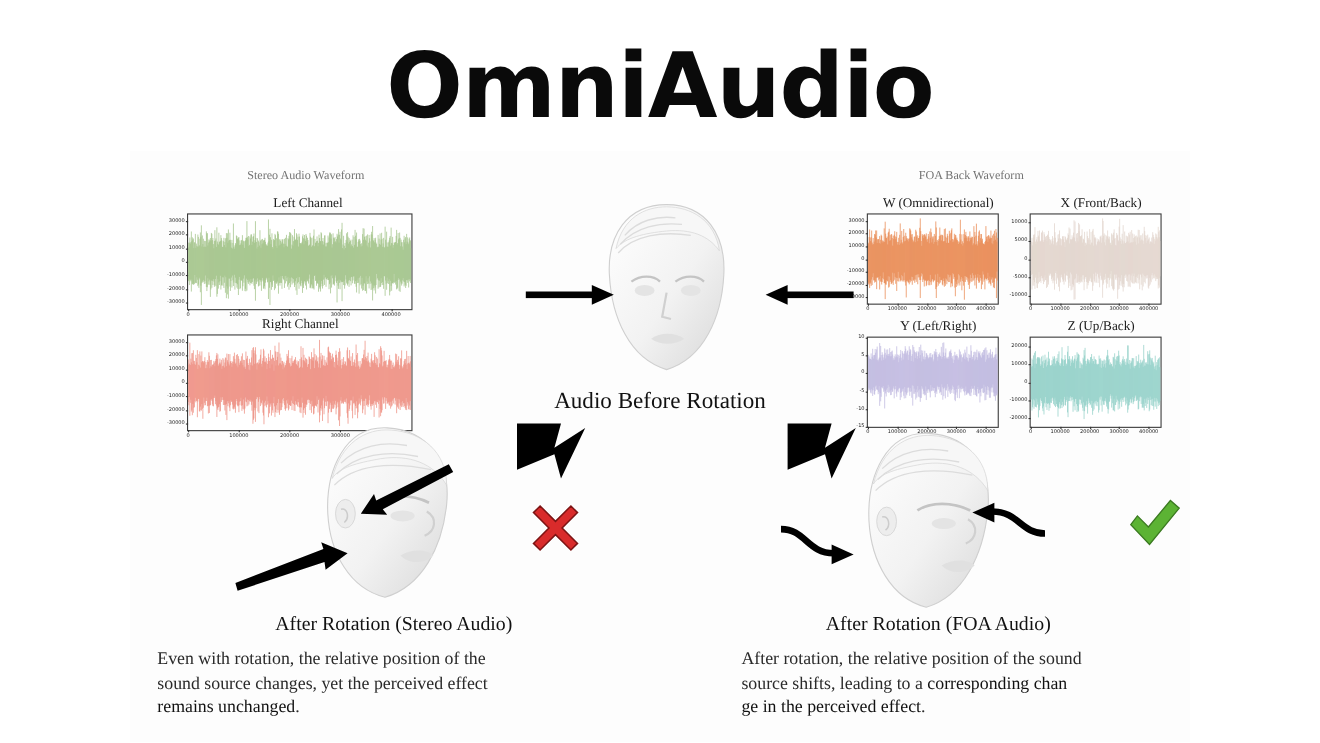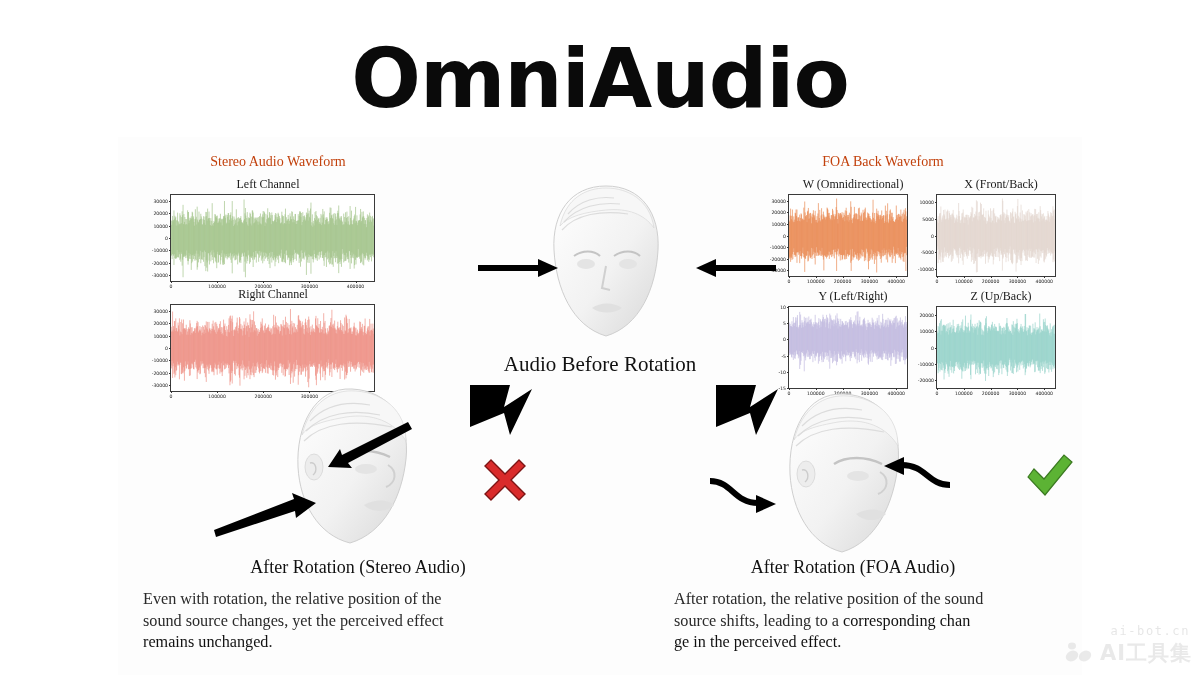--- a/index.html
+++ b/index.html
@@ -26,21 +26,21 @@
   
   .board {
     position: absolute; left: 118px; top: 137px;
     width: 964px; height: 538px;
     background: #fdfdfd;
   }
 
   
   .panel-title {
     position: absolute; text-align: center;
-    font-size: 14px; color: #c2410c; white-space: nowrap;
+    font-size: 11px; color: #737373; white-space: nowrap;
   }
   .sub-title {
     position: absolute; text-align: center;
     font-size: 12px; color: #1a1a1a; white-space: nowrap;
   }
   .axes { position: absolute; background: #fff; border: 1px solid #3a3a3a; }
   .wave { position: absolute; left: 0; top: 0; width: 100%; height: 100%; }
   .ytick {
     position: absolute; right: 100%; margin-right: 3px;
     transform: translateY(-50%);
@@ -89,21 +89,21 @@
 
 <div id="root">
 
   <div class="title">OmniAudio</div>
 
   <div class="board">
 
     <div>
       <div class="panel-title" style="left:60px; top:17px; width:200px;">Stereo Audio Waveform</div>
 
-      <div class="sub-title" style="left:35px; top:40px; width:230px;text-align:center;">Left Channel</div>
+      <div class="sub-title" style="left:47px; top:40px; width:230px;text-align:center;">Left Channel</div>
       <div class="axes" id="ax-left" style="left:52px; top:57px; width:205px; height:88px;">
           <svg class="wave" viewBox="0 0 203 86" preserveAspectRatio="none">
             <path d="M0.23 25.58L0.23 60.25M0.68 29.90L0.68 60.63M1.14 25.58L1.14 64.14M1.59 20.98L1.59 58.99M2.05 26.38L2.05 59.43M2.50 25.09L2.50 60.71M2.96 15.45L2.96 70.05M3.41 24.29L3.41 59.23M3.87 20.74L3.87 63.05M4.32 22.81L4.32 63.46M4.78 21.77L4.78 63.93M5.23 30.61L5.23 62.69M5.69 25.42L5.69 63.31M6.14 25.31L6.14 55.01M6.60 17.64L6.60 61.97M7.05 30.38L7.05 62.42M7.51 26.43L7.51 62.34M7.97 28.46L7.97 57.10M8.42 29.18L8.42 59.32M8.88 18.22L8.88 65.12M9.33 20.39L9.33 63.70M9.79 29.12L9.79 66.71M10.24 28.02L10.24 57.49M10.70 22.06L10.70 58.99M11.15 16.32L11.15 70.65M11.61 20.21L11.61 64.69M12.06 9.86L12.06 82.23M12.52 29.10L12.52 62.10M12.97 19.04L12.97 60.84M13.43 26.91L13.43 61.77M13.88 22.01L13.88 59.42M14.34 29.57L14.34 61.15M14.79 23.97L14.79 63.14M15.25 29.12L15.25 60.38M15.70 24.14L15.70 55.46M16.16 29.49L16.16 62.79M16.61 15.32L16.61 65.89M17.07 17.17L17.07 69.60M17.52 17.00L17.52 66.12M17.98 28.15L17.98 57.97M18.43 25.50L18.43 63.80M18.89 22.73L18.89 60.85M19.34 24.51L19.34 59.27M19.80 22.97L19.80 63.94M20.25 21.35L20.25 74.91M20.71 23.79L20.71 68.17M21.16 16.75L21.16 60.06M21.62 17.56L21.62 66.62M22.08 23.33L22.08 60.38M22.53 21.37L22.53 64.09M22.99 26.94L22.99 58.81M23.44 30.63L23.44 60.95M23.90 24.12L23.90 65.74M24.35 14.25L24.35 64.30M24.81 23.61L24.81 58.67M25.26 21.74L25.26 65.23M25.72 29.45L25.72 55.66M26.17 11.64L26.17 74.73M26.63 24.56L26.63 72.20M27.08 26.59L27.08 58.82M27.54 27.42L27.54 67.39M27.99 16.57L27.99 61.74M28.45 24.90L28.45 64.10M28.90 24.65L28.90 60.62M29.36 23.96L29.36 55.76M29.81 18.75L29.81 68.19M30.27 21.45L30.27 64.60M30.72 23.60L30.72 64.01M31.18 29.40L31.18 57.08M31.63 29.54L31.63 64.81M32.09 24.24L32.09 57.21M32.54 21.20L32.54 66.78M33.00 27.79L33.00 62.10M33.45 24.86L33.45 55.57M33.91 21.59L33.91 71.14M34.36 29.75L34.36 56.99M34.82 16.92L34.82 76.12M35.27 21.19L35.27 65.25M35.73 17.07L35.73 72.67M36.18 25.67L36.18 67.36M36.64 13.58L36.64 76.51M37.10 23.91L37.10 58.15M37.55 23.12L37.55 58.28M38.01 16.55L38.01 65.52M38.46 22.99L38.46 69.49M38.92 25.59L38.92 60.44M39.37 30.13L39.37 57.35M39.83 23.11L39.83 66.42M40.28 30.88L40.28 55.50M40.74 25.88L40.74 59.82M41.19 8.16L41.19 65.00M41.65 29.47L41.65 61.91M42.10 31.04L42.10 54.83M42.56 28.02L42.56 68.28M43.01 25.97L43.01 57.47M43.47 27.08L43.47 62.25M43.92 19.05L43.92 62.49M44.38 19.64L44.38 66.49M44.83 21.85L44.83 63.41M45.29 22.67L45.29 67.70M45.74 21.00L45.74 73.21M46.20 20.54L46.20 59.33M46.65 27.82L46.65 56.77M47.11 23.56L47.11 67.91M47.56 27.56L47.56 66.94M48.02 26.21L48.02 59.76M48.47 23.52L48.47 59.84M48.93 23.10L48.93 60.32M49.38 18.77L49.38 69.33M49.84 27.49L49.84 65.25M50.29 23.78L50.29 58.29M50.75 24.57L50.75 61.98M51.21 30.37L51.21 55.31M51.66 24.17L51.66 69.67M52.12 23.44L52.12 67.52M52.57 21.24L52.57 69.84M53.03 21.15L53.03 58.33M53.48 6.02L53.48 69.15M53.94 20.64L53.94 59.49M54.39 22.81L54.39 61.63M54.85 19.53L54.85 63.09M55.30 28.70L55.30 59.13M55.76 27.61L55.76 61.04M56.21 19.98L56.21 64.38M56.67 21.78L56.67 62.32M57.12 18.21L57.12 58.60M57.58 18.06L57.58 62.08M58.03 27.74L58.03 63.10M58.49 24.64L58.49 61.34M58.94 20.21L58.94 58.55M59.40 19.73L59.40 57.79M59.85 17.32L59.85 64.71M60.31 25.65L60.31 67.86M60.76 23.30L60.76 60.74M61.22 6.06L61.22 78.36M61.67 21.27L61.67 59.17M62.13 24.92L62.13 63.24M62.58 30.97L62.58 61.59M63.04 21.57L63.04 58.05M63.49 29.48L63.49 60.62M63.95 23.69L63.95 65.40M64.40 25.19L64.40 64.84M64.86 28.19L64.86 59.35M65.32 14.28L65.32 64.49M65.77 23.63L65.77 59.76M66.23 30.34L66.23 61.18M66.68 22.76L66.68 69.39M67.14 27.07L67.14 59.39M67.59 22.20L67.59 57.66M68.05 26.10L68.05 60.79M68.50 23.67L68.50 67.54M68.96 23.28L68.96 66.68M69.41 23.01L69.41 65.10M69.87 21.18L69.87 67.98M70.32 24.80L70.32 61.99M70.78 26.90L70.78 59.39M71.23 28.20L71.23 57.50M71.69 27.41L71.69 58.29M72.14 28.50L72.14 61.68M72.60 25.54L72.60 61.03M73.05 4.51L73.05 76.79M73.51 24.20L73.51 57.52M73.96 18.42L73.96 66.63M74.42 13.02L74.42 82.25M74.87 20.65L74.87 61.33M75.33 26.92L75.33 61.58M75.78 22.98L75.78 68.45M76.24 17.12L76.24 63.70M76.69 29.55L76.69 65.86M77.15 30.98L77.15 55.44M77.60 22.36L77.60 60.44M78.06 23.65L78.06 59.46M78.51 23.06L78.51 68.78M78.97 17.64L78.97 62.00M79.42 18.80L79.42 67.23M79.88 28.60L79.88 61.31M80.34 21.62L80.34 62.94M80.79 30.37L80.79 62.44M81.25 15.32L81.25 60.96M81.70 15.59L81.70 64.77M82.16 17.52L82.16 72.00M82.61 28.31L82.61 57.22M83.07 22.54L83.07 62.39M83.52 27.53L83.52 64.60M83.98 23.89L83.98 62.14M84.43 22.56L84.43 55.96M84.89 26.41L84.89 62.28M85.34 24.75L85.34 67.59M85.80 22.65L85.80 55.89M86.25 22.55L86.25 58.00M86.71 26.49L86.71 58.84M87.16 29.76L87.16 59.76M87.62 22.13L87.62 66.75M88.07 26.70L88.07 55.99M88.53 21.17L88.53 62.65M88.98 28.45L88.98 55.84M89.44 18.49L89.44 60.67M89.89 28.55L89.89 57.62M90.35 29.46L90.35 65.62M90.80 21.59L90.80 56.69M91.26 22.60L91.26 63.73M91.71 19.35L91.71 68.34M92.17 16.02L92.17 62.25M92.62 21.93L92.62 57.55M93.08 16.46L93.08 66.13M93.53 17.52L93.53 60.87M93.99 31.02L93.99 57.25M94.45 27.38L94.45 63.70M94.90 18.83L94.90 58.01M95.36 28.40L95.36 62.47M95.81 24.20L95.81 58.72M96.27 20.22L96.27 61.84M96.72 13.28L96.72 65.89M97.18 23.29L97.18 63.99M97.63 23.07L97.63 60.70M98.09 22.13L98.09 69.04M98.54 17.03L98.54 57.91M99.00 18.15L99.00 73.08M99.45 23.28L99.45 62.67M99.91 20.22L99.91 56.73M100.36 29.14L100.36 61.55M100.82 17.43L100.82 67.54M101.27 20.05L101.27 57.00M101.73 25.92L101.73 63.13M102.18 26.08L102.18 64.62M102.64 27.24L102.64 65.33M103.09 26.09L103.09 60.17M103.55 24.78L103.55 62.36M104.00 19.86L104.00 71.28M104.46 18.07L104.46 64.41M104.91 21.63L104.91 66.80M105.37 27.09L105.37 62.75M105.82 18.66L105.82 60.68M106.28 22.07L106.28 60.89M106.73 23.86L106.73 64.59M107.19 17.72L107.19 61.25M107.64 19.28L107.64 68.17M108.10 24.73L108.10 59.05M108.55 21.15L108.55 60.30M109.01 23.20L109.01 61.00M109.47 28.56L109.47 62.77M109.92 27.89L109.92 58.29M110.38 27.37L110.38 54.65M110.83 16.71L110.83 66.75M111.29 20.17L111.29 66.36M111.74 21.50L111.74 67.20M112.20 29.29L112.20 63.48M112.65 21.03L112.65 64.57M113.11 28.20L113.11 67.15M113.56 28.14L113.56 58.89M114.02 19.29L114.02 67.14M114.47 13.63L114.47 68.25M114.93 28.80L114.93 55.87M115.38 22.22L115.38 55.19M115.84 25.68L115.84 60.29M116.29 25.67L116.29 60.17M116.75 24.23L116.75 64.79M117.20 19.93L117.20 62.65M117.66 23.85L117.66 62.17M118.11 28.81L118.11 63.17M118.57 25.80L118.57 70.22M119.02 18.36L119.02 59.88M119.48 21.43L119.48 66.34M119.93 24.40L119.93 67.83M120.39 24.17L120.39 70.04M120.84 16.13L120.84 65.32M121.30 17.05L121.30 60.33M121.75 27.26L121.75 63.05M122.21 24.14L122.21 67.29M122.66 21.34L122.66 65.01M123.12 27.30L123.12 59.26M123.58 24.77L123.58 54.82M124.03 19.10L124.03 64.00M124.49 18.95L124.49 58.10M124.94 28.98L124.94 56.98M125.40 25.94L125.40 65.74M125.85 29.01L125.85 58.65M126.31 25.45L126.31 59.18M126.76 25.87L126.76 57.83M127.22 19.14L127.22 59.65M127.67 25.20L127.67 59.53M128.13 20.95L128.13 67.91M128.58 16.31L128.58 63.40M129.04 17.70L129.04 61.94M129.49 16.53L129.49 71.71M129.95 21.92L129.95 55.74M130.40 17.98L130.40 66.49M130.86 30.12L130.86 55.03M131.31 27.01L131.31 58.01M131.77 17.11L131.77 63.66M132.22 21.02L132.22 63.42M132.68 25.17L132.68 62.50M133.13 21.59L133.13 64.63M133.59 20.42L133.59 57.38M134.04 24.37L134.04 55.47M134.50 25.55L134.50 60.78M134.95 22.32L134.95 62.24M135.41 17.52L135.41 79.93M135.86 20.01L135.86 60.27M136.32 18.49L136.32 64.73M136.77 13.30L136.77 67.60M137.23 25.59L137.23 59.19M137.68 18.37L137.68 62.16M138.14 15.71L138.14 67.96M138.60 21.84L138.60 59.93M139.05 23.20L139.05 61.64M139.51 13.56L139.51 61.12M139.96 7.57L139.96 78.74M140.42 30.49L140.42 61.44M140.87 27.30L140.87 61.35M141.33 19.36L141.33 64.13M141.78 31.81L141.78 60.46M142.24 28.40L142.24 67.42M142.69 25.87L142.69 64.41M143.15 30.43L143.15 55.26M143.60 23.11L143.60 59.03M144.06 17.08L144.06 62.05M144.51 24.79L144.51 63.12M144.97 16.01L144.97 64.59M145.42 20.18L145.42 62.86M145.88 26.42L145.88 60.15M146.33 21.35L146.33 65.83M146.79 24.85L146.79 59.73M147.24 22.91L147.24 57.46M147.70 23.93L147.70 60.62M148.15 28.95L148.15 64.43M148.61 27.16L148.61 56.70M149.06 22.82L149.06 56.97M149.52 28.65L149.52 62.55M149.97 18.91L149.97 59.96M150.43 30.07L150.43 56.34M150.88 20.39L150.88 56.21M151.34 27.59L151.34 62.95M151.79 13.96L151.79 63.05M152.25 19.31L152.25 60.55M152.71 22.52L152.71 65.66M153.16 16.40L153.16 70.90M153.62 29.37L153.62 59.95M154.07 29.30L154.07 62.30M154.53 24.94L154.53 57.88M154.98 22.56L154.98 62.12M155.44 24.18L155.44 71.97M155.89 22.13L155.89 57.39M156.35 23.65L156.35 64.38M156.80 26.93L156.80 55.80M157.26 29.25L157.26 63.23M157.71 26.16L157.71 67.31M158.17 28.47L158.17 57.62M158.62 17.84L158.62 69.33M159.08 12.47L159.08 64.74M159.53 23.04L159.53 68.60M159.99 12.84L159.99 62.34M160.44 20.45L160.44 62.79M160.90 19.75L160.90 69.56M161.35 22.96L161.35 69.42M161.81 23.94L161.81 56.12M162.26 19.18L162.26 71.79M162.72 28.22L162.72 60.97M163.17 18.05L163.17 63.25M163.63 29.86L163.63 57.91M164.08 25.65L164.08 62.84M164.54 18.63L164.54 67.24M164.99 21.58L164.99 56.20M165.45 24.39L165.45 63.03M165.90 29.97L165.90 60.87M166.36 18.14L166.36 68.66M166.82 15.73L166.82 62.63M167.27 18.22L167.27 68.15M167.73 10.49L167.73 78.13M168.18 23.14L168.18 64.43M168.64 24.19L168.64 67.04M169.09 21.42L169.09 69.04M169.55 25.37L169.55 64.58M170.00 22.82L170.00 66.40M170.46 21.15L170.46 71.85M170.91 25.56L170.91 64.03M171.37 26.74L171.37 54.06M171.82 30.12L171.82 59.12M172.28 29.34L172.28 57.77M172.73 18.57L172.73 67.45M173.19 29.37L173.19 59.93M173.64 21.96L173.64 66.23M174.10 26.74L174.10 60.16M174.55 17.28L174.55 65.82M175.01 27.51L175.01 65.68M175.46 22.91L175.46 57.86M175.92 16.63L175.92 62.34M176.37 22.04L176.37 64.16M176.83 29.34L176.83 61.39M177.28 26.32L177.28 64.11M177.74 21.23L177.74 67.56M178.19 29.52L178.19 55.90M178.65 30.17L178.65 56.21M179.10 11.04L179.10 73.94M179.56 22.88L179.56 60.03M180.01 29.02L180.01 62.86M180.47 15.62L180.47 68.41M180.92 25.39L180.92 57.39M181.38 29.22L181.38 62.57M181.84 29.39L181.84 60.53M182.29 25.29L182.29 63.20M182.75 23.52L182.75 58.84M183.20 21.17L183.20 73.59M183.66 19.54L183.66 70.09M184.11 28.17L184.11 60.29M184.57 11.92L184.57 64.89M185.02 25.88L185.02 69.36M185.48 26.25L185.48 62.39M185.93 20.34L185.93 62.38M186.39 30.18L186.39 62.88M186.84 27.68L186.84 61.68M187.30 25.41L187.30 54.05M187.75 26.01L187.75 62.08M188.21 24.98L188.21 61.58M188.66 25.07L188.66 63.71M189.12 19.44L189.12 60.39M189.57 13.98L189.57 68.11M190.03 27.37L190.03 67.46M190.48 25.95L190.48 66.59M190.94 16.85L190.94 59.41M191.39 22.62L191.39 57.91M191.85 21.50L191.85 69.44M192.30 16.39L192.30 59.10M192.76 21.22L192.76 70.36M193.21 28.83L193.21 61.03M193.67 22.88L193.67 62.76M194.12 25.28L194.12 64.64M194.58 25.17L194.58 62.88M195.03 29.11L195.03 59.96M195.49 32.11L195.49 57.79M195.95 23.00L195.95 60.97M196.40 19.35L196.40 65.38M196.86 25.28L196.86 61.50M197.31 21.68L197.31 63.87M197.77 20.42L197.77 66.79M198.22 26.88L198.22 64.79M198.68 17.62L198.68 59.60M199.13 24.64L199.13 59.84M199.59 20.83L199.59 62.18M200.04 25.46L200.04 59.28M200.50 26.98L200.50 66.37M200.95 22.04L200.95 58.74M201.41 20.87L201.41 60.80M201.86 24.26L201.86 59.13M202.32 23.38L202.32 62.29M202.77 30.60L202.77 59.73" stroke="#9ec183" stroke-width="0.66" fill="none"></path>
           </svg>
           <div class="ytick" style="top: 6.14286px;">30000</div>
           <div class="tickmark-y" style="top: 6.14286px;"></div>
           <div class="ytick" style="top: 18.4286px;">20000</div>
           <div class="tickmark-y" style="top: 18.4286px;"></div>
           <div class="ytick" style="top: 30.7143px;">10000</div>
           <div class="tickmark-y" style="top: 30.7143px;"></div>
@@ -425,24 +425,13 @@
     <div>
       <div class="caption-title" style="left:525px; top:420px; width:420px;">After Rotation (FOA Audio)</div>
       <div class="caption-body" style="left:556px; top:452px; width:420px;">
         <span>After rotation, the relative position of the sound</span><br>
         <span>source shifts, leading to a </span><b>corresponding chan</b><br>
         <b>ge in the perceived effect</b><span>.</span>
       </div>
     </div>
   </div>
 
-  <div class="watermark">
-    <div class="wm-url">ai-bot.cn</div>
-    <div class="wm-row">
-      <svg width="30" height="22" viewBox="0 0 30 22">
-        <ellipse cx="7" cy="4" rx="4" ry="3.4" fill="#d2d2d2"></ellipse>
-        <ellipse cx="7" cy="14" rx="6.5" ry="5" transform="rotate(-28 7 14)" fill="#d2d2d2"></ellipse>
-        <ellipse cx="20" cy="14" rx="6.5" ry="5" transform="rotate(-28 20 14)" fill="#d2d2d2"></ellipse>
-      </svg>
-      <span class="wm-text">AI工具集</span>
-    </div>
-  </div>
 </div>
 
 </body></html>

